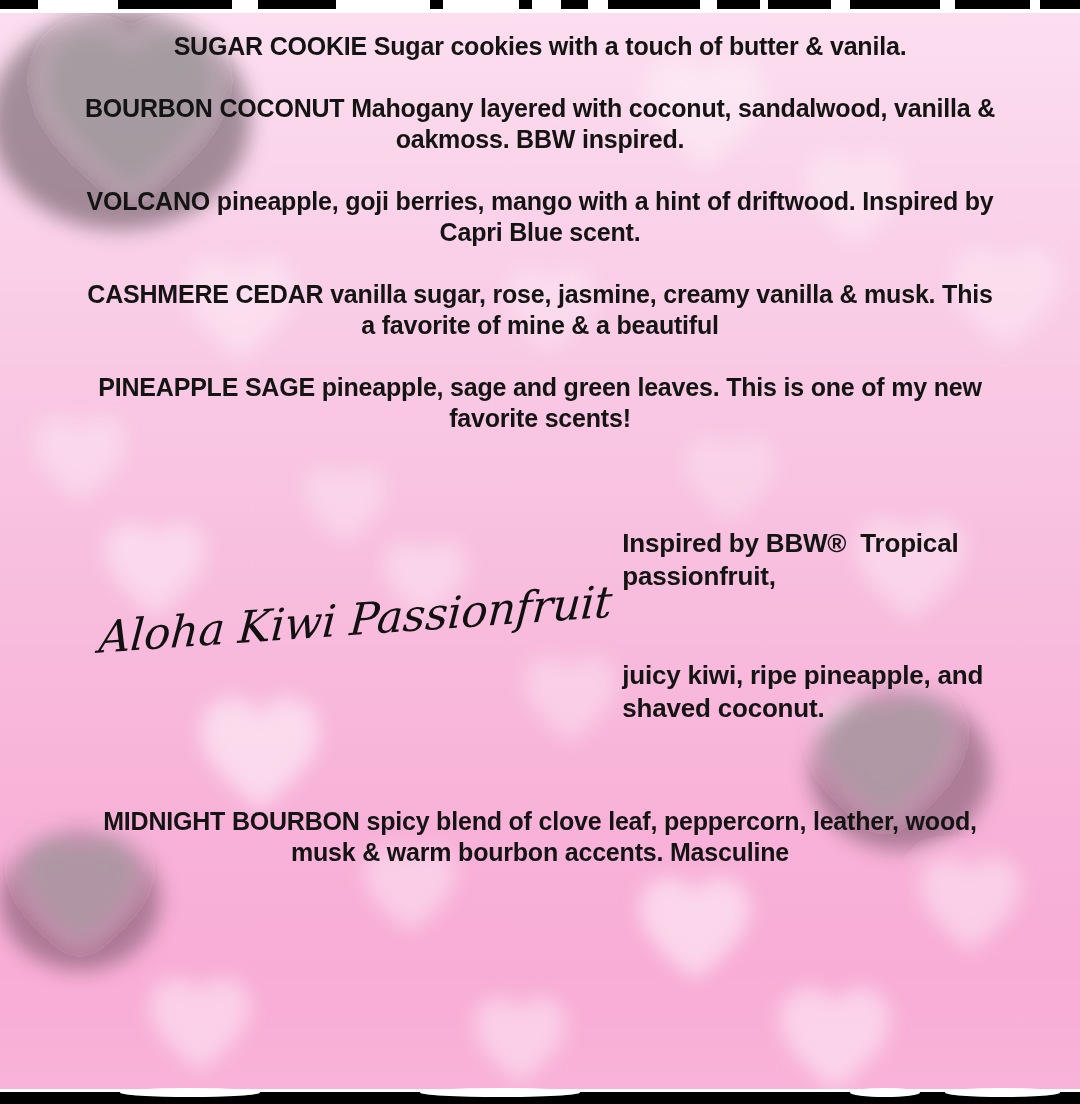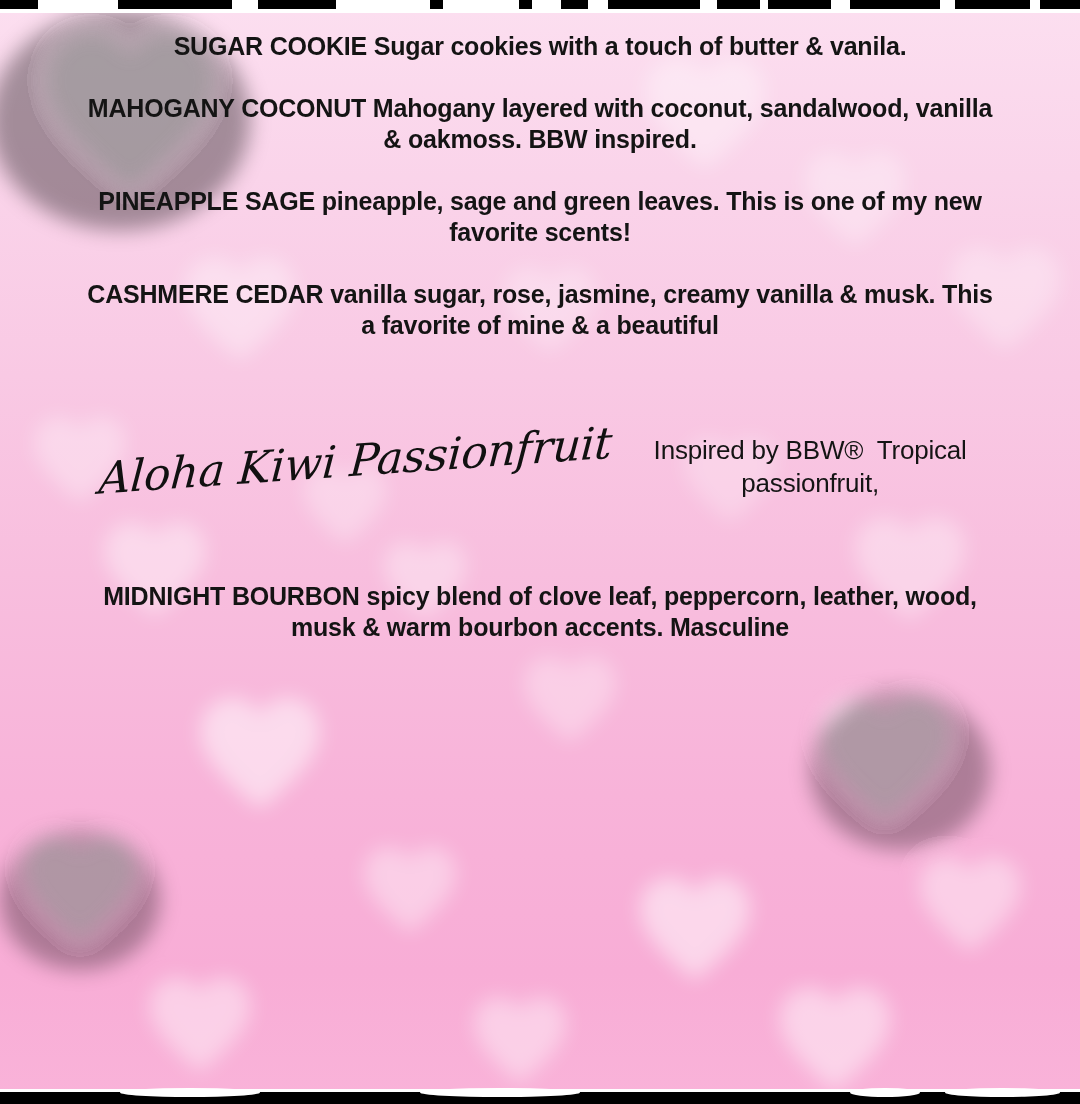--- a/index.html
+++ b/index.html
@@ -70,25 +70,25 @@
     font-weight: 400;
     font-size: 44px;
     line-height: 1.1;
     white-space: nowrap;
     transform: rotate(-4deg) skewX(-8deg);
     padding: 0 10px 12px 16px;
     color: #111;
   }
   .aloha-bold {
     flex: 1 1 auto;
-    font-weight: 400;
+    font-weight: 700;
     font-size: 26px;
     line-height: 33px;
     white-space: pre-wrap;
-    text-align: center;
+    text-align: left;
   }
 </style>
 </head>
 <body>
 
 <div class="canvas">
 
   <svg class="hearts" viewBox="0 0 1080 1104" xmlns="http://www.w3.org/2000/svg">
     <defs>
       <path id="heart" d="M50 88 C20 64 4 46 4 28 C4 12 16 2 29 2 C38 2 46 7 50 15 C54 7 62 2 71 2 C84 2 96 12 96 28 C96 46 80 64 50 88 Z" fill="#ffffff"></path>
@@ -128,31 +128,33 @@
   <div class="top-bar">
     <div class="top-bar-ink"></div>
   </div>
 
   <div class="col">
 
     <p><strong>SUGAR COOKIE</strong><span> Sugar cookies with a touch of butter &amp; vanila.</span></p>
 
 
 
-    <p><strong>MAHOGANY COCONUT</strong><span> Mahogany layered with coconut, sandalwood, vanilla &amp; oakmoss. BBW inspired.</span></p>
+    <p><strong>BOURBON COCONUT</strong><span> Mahogany layered with coconut, sandalwood, vanilla &amp; oakmoss. BBW inspired.</span></p>
 
+    <p><strong>VOLCANO</strong><span> pineapple, goji berries, mango with a hint of driftwood. Inspired by Capri Blue scent.</span></p>
+
+    <p><strong>CASHMERE CEDAR</strong><span> vanilla sugar, rose, jasmine, creamy vanilla &amp; musk. This a favorite of mine &amp; a beautiful</span></p>
 
     <p><strong>PINEAPPLE SAGE</strong><span> pineapple, sage and green leaves. This is one of my new favorite scents!</span></p>
-
-    <p><strong>CASHMERE CEDAR</strong><span> vanilla sugar, rose, jasmine, creamy vanilla &amp; musk. This a favorite of mine &amp; a beautiful</span></p>
 
     <div class="aloha-row">
       <div class="aloha-script">Aloha Kiwi Passionfruit</div>
       <div class="aloha-bold">
         <div>Inspired by BBW®  Tropical passionfruit,</div>
+        <div>juicy kiwi, ripe pineapple, and shaved coconut.</div>
       </div>
     </div>
 
     <p><strong>MIDNIGHT BOURBON</strong><span> spicy blend of clove leaf, peppercorn, leather, wood, musk &amp; warm bourbon accents. Masculine</span></p>
 
 
   </div>
 
   <div class="bottom-edge">
     <div class="bottom-white"></div>

